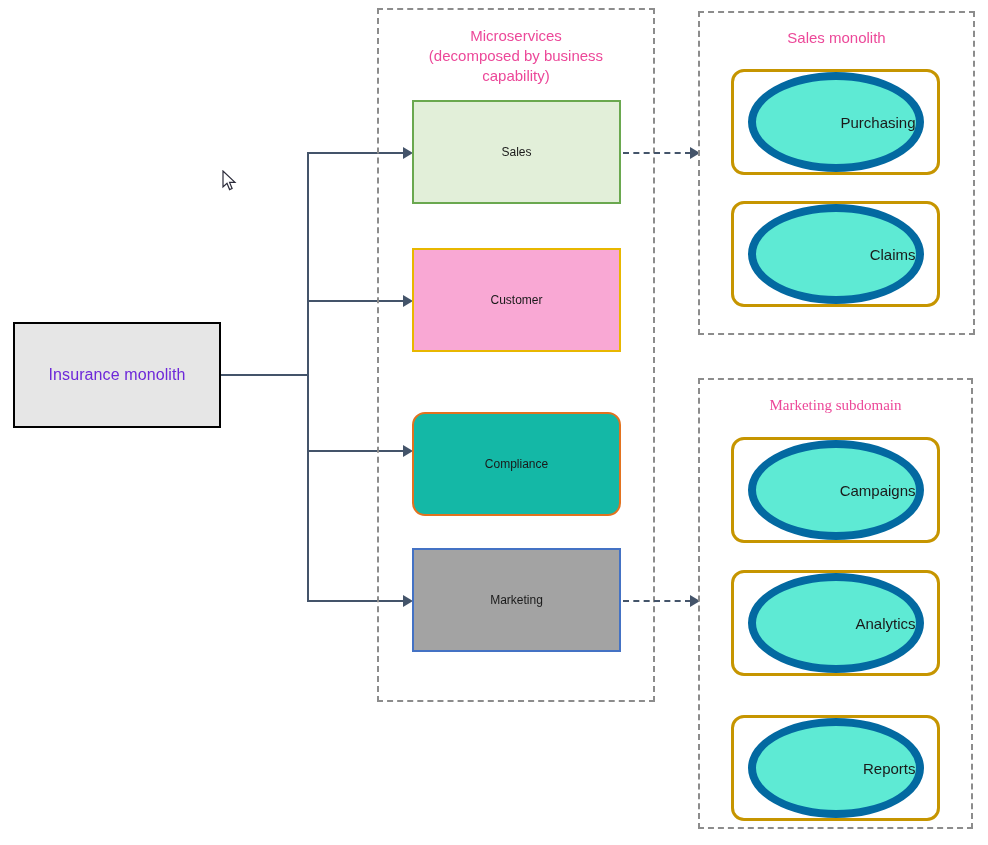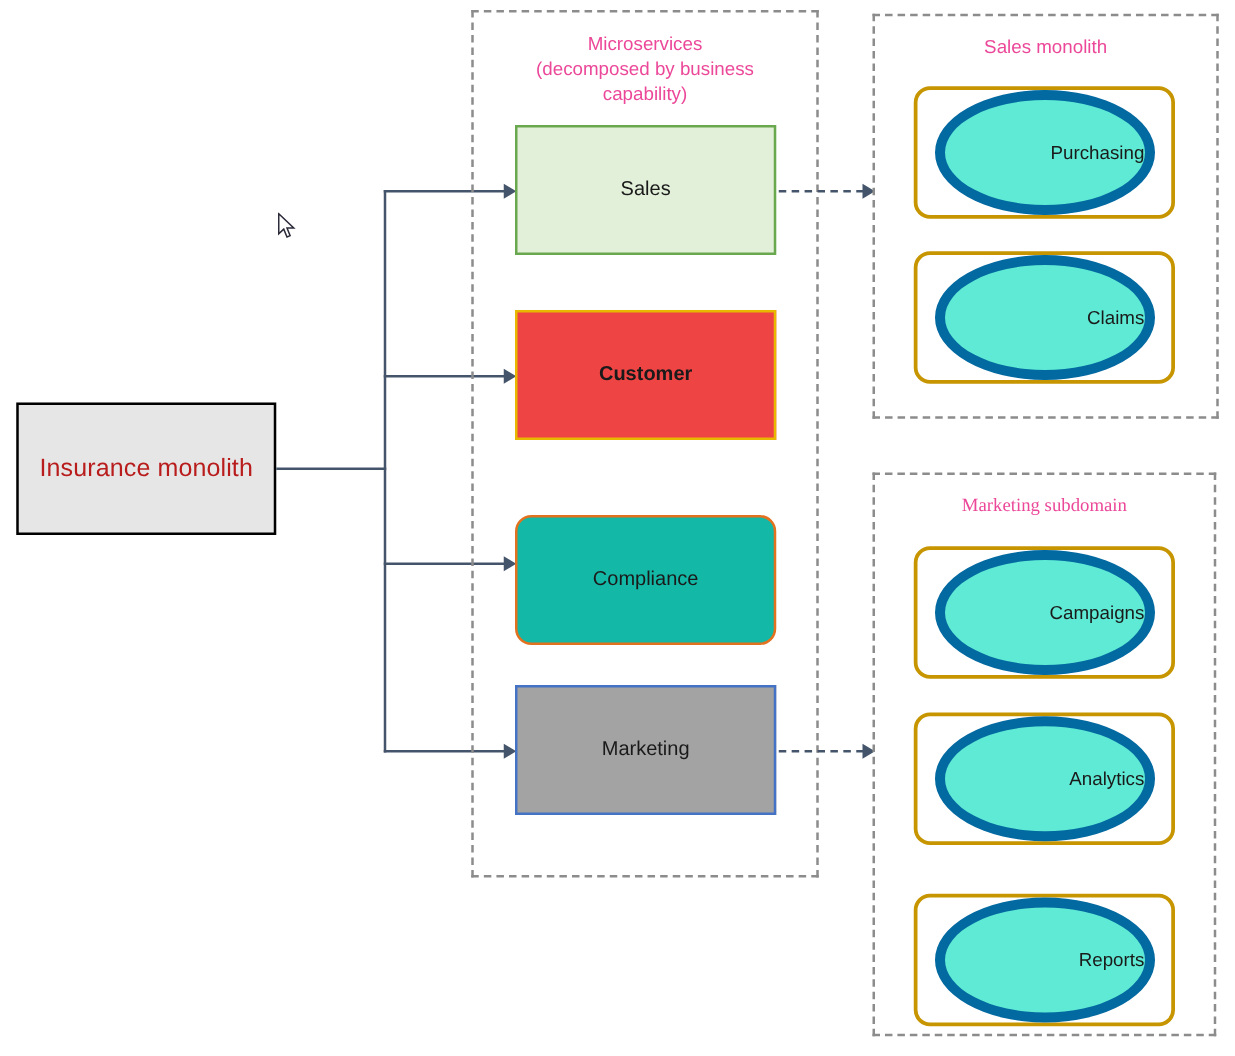--- a/index.html
+++ b/index.html
@@ -23,22 +23,22 @@
   .abs { position: absolute; box-sizing: border-box; }
 
   
   .monolith {
     left: 13px; top: 322px; width: 208px; height: 106px;
     background: #e6e6e6;
     border: 2px solid #000000;
     display: flex; align-items: center; justify-content: center;
   }
   .monolith span {
-    font-size: 20px;
-    color: #b91c1c;
+    font-size: 16px;
+    color: #6d28d9;
     letter-spacing: .1px;
   }
 
   
   .group {
     border: 2px dashed #8c8c8c;
     background: transparent;
   }
   .group-ms   { left: 377px; top: 8px;   width: 278px; height: 694px; }
   .group-sales{ left: 698px; top: 11px;  width: 277px; height: 324px; }
@@ -56,24 +56,24 @@
   .group-ms .group-title   { top: 16px; }
   .group-sales .group-title{ top: 15px; }
   .group-mktg .group-title { top: 15px; font-family: Liberation Serif, serif; }
 
   
   .svc {
     left: 412px; width: 209px; height: 104px;
     border-width: 2px; border-style: solid;
     display: flex; align-items: center; justify-content: center;
   }
-  .svc span { font-size: 16px; color: #1a1a1a; }
+  .svc span { font-size: 12px; color: #1a1a1a; }
 
   .svc-sales      { top: 100px; background: #e2efd9; border-color: #6aa84f; }
-  .svc-customer   { top: 248px; background: #ef4444; border-color: #e8b700; font-weight: bold; }
+  .svc-customer   { top: 248px; background: #f9a8d4; border-color: #e8b700; }
   .svc-compliance { top: 412px; background: #14b8a6; border-color: #e2721f; border-radius: 13px; }
   .svc-marketing  { top: 548px; background: #a3a3a3; border-color: #4472c4; }
 
   
   .cap {
     left: 731px; width: 209px; height: 106px;
     border: 3px solid #c69500;
     border-radius: 13px;
     background: #ffffff;
     display: flex; align-items: center; justify-content: center;

